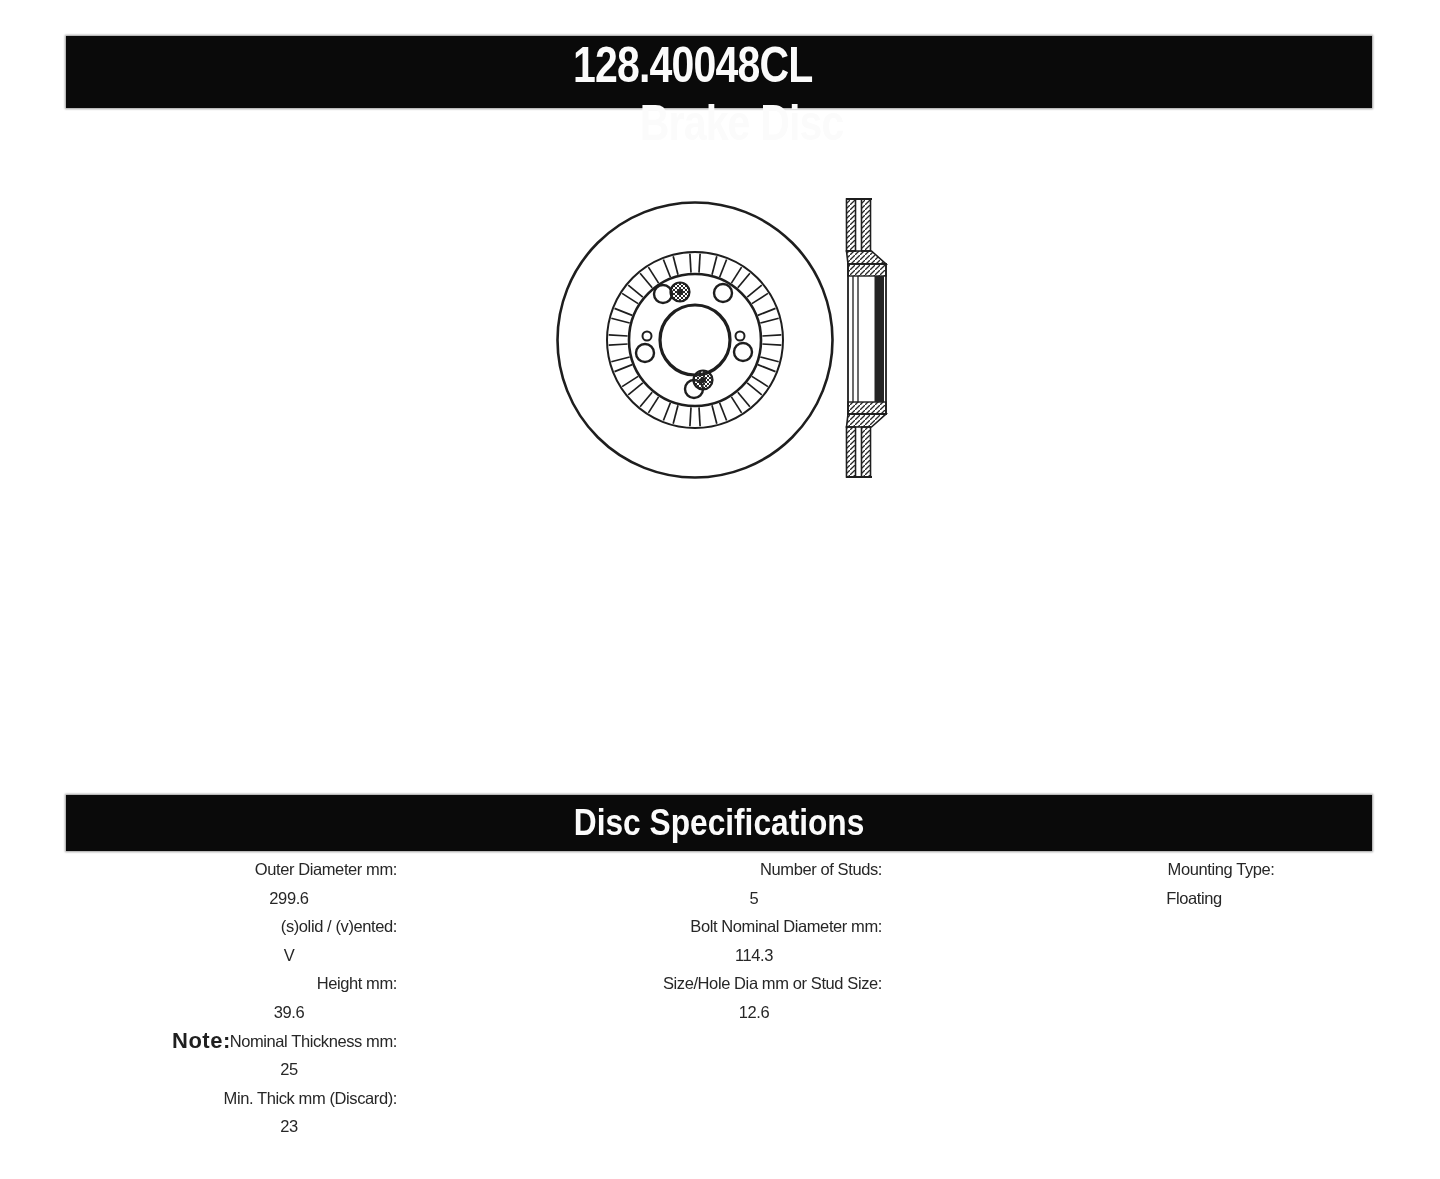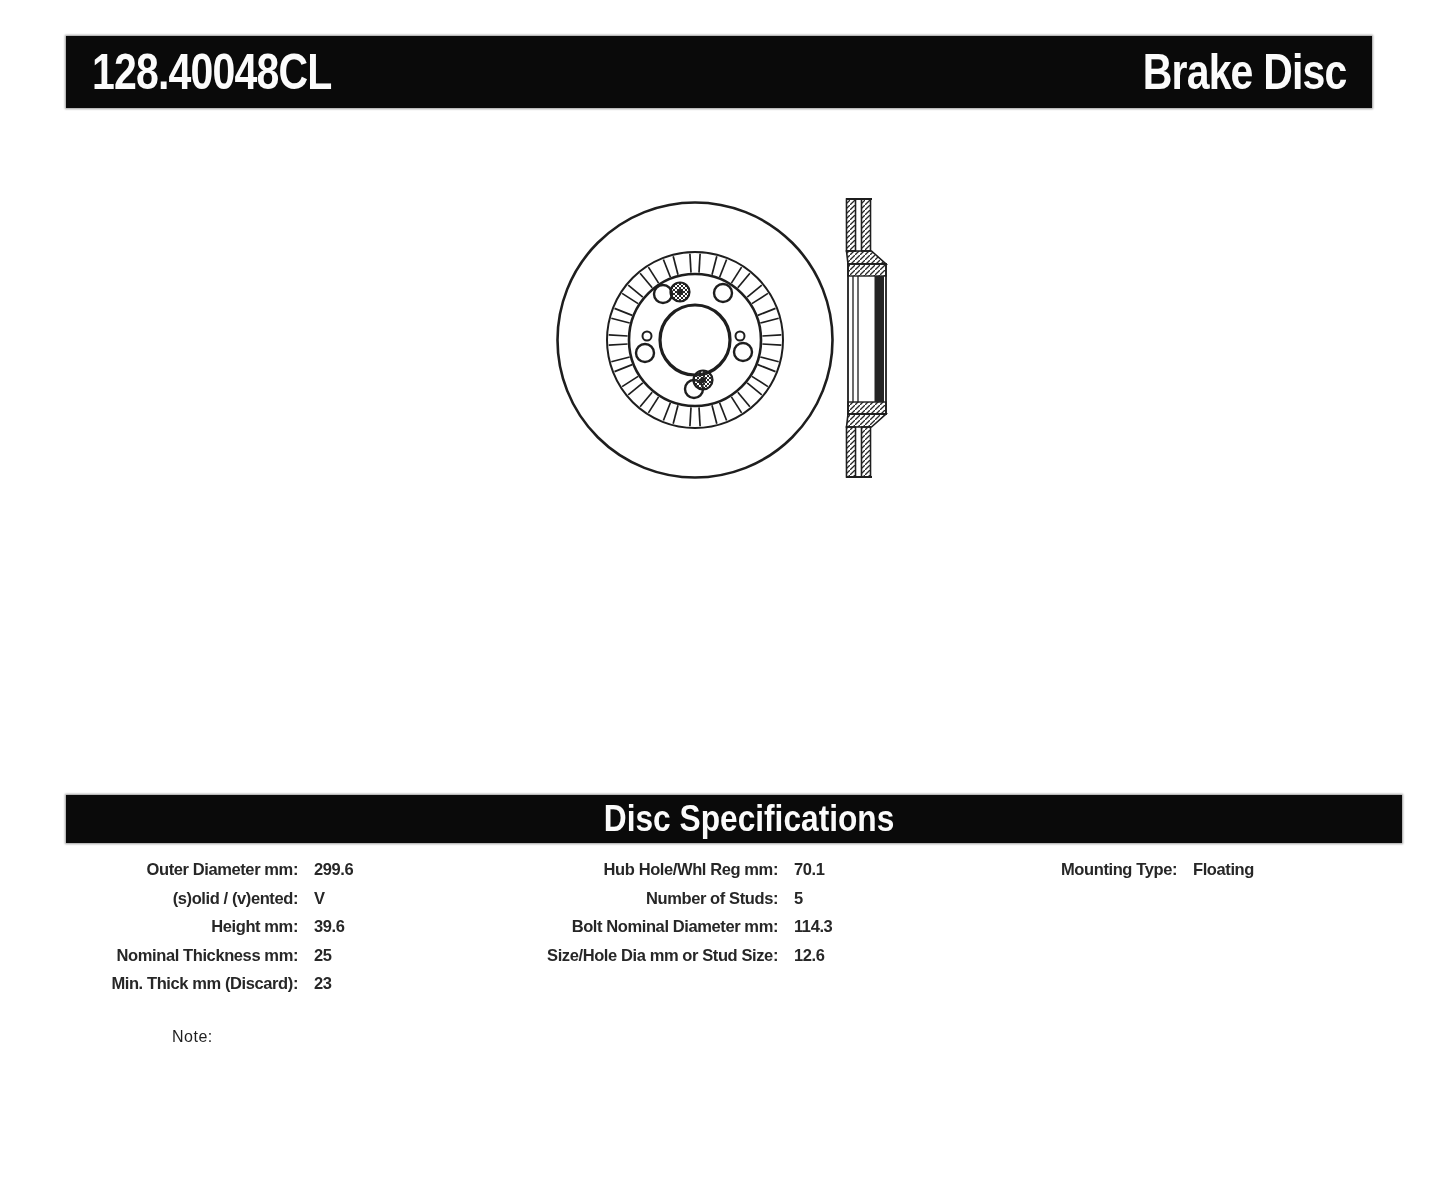--- a/index.html
+++ b/index.html
@@ -10,57 +10,58 @@
     font-family:"Liberation Sans", sans-serif;
     overflow:hidden;
   }
   
   .bar{
     position:absolute;left:66px;width:1306px;
     background:#0a0a0a;color:#fbfbfb;
     display:flex;align-items:center;
     box-shadow:0 0 2px 1px #9b9b9b;
   }
-  .header-bar{top:36px;height:72px;justify-content:space-between;padding:0 26px;box-sizing:border-box;}
+  .header-bar{top:36px;height:72px;justify-content:space-between;padding:0 26px;box-sizing:border-box;flex-direction:column;}
   .part-number{
     font-size:50px;font-weight:bold;letter-spacing:-1px;white-space:nowrap;
     transform:scaleX(0.82);transform-origin:left center;
   }
   .product-name{
     font-size:50px;font-weight:bold;letter-spacing:-1px;white-space:nowrap;
     transform:scaleX(0.82);transform-origin:right center;
   }
-  .section-bar{top:795px;height:48px;justify-content:center;padding-left:30px;}
+  .section-bar{top:795px;height:56px;justify-content:center;}
   .section-title{
     font-size:36px;font-weight:bold;white-space:nowrap;
     transform:scaleX(0.88);transform-origin:center center;
   }
   
   .drawing{position:absolute;left:540px;top:180px;width:370px;height:320px;}
   .ln{fill:none;stroke:#1e1e1e;}
   
   .specs{position:absolute;left:66px;top:855px;width:1306px;height:175px;color:#272727;}
   .spec-col{position:absolute;top:0;}
   .spec-col-left{left:0;width:430px;}
   .spec-col-middle{left:440px;width:480px;}
   .spec-col-right{left:934px;width:372px;}
   .spec-row{
-    display:flex;align-items:flex-start;
-    line-height:28.6px;font-size:16.5px;font-weight:bold;letter-spacing:-0.4px;
+    display:flex;align-items:center;
+    line-height:28.6px;font-size:16.5px;font-weight:normal;letter-spacing:-0.4px;
     white-space:nowrap;
+    flex-direction:column;
   }
   .spec-label{display:inline-block;text-align:right;}
   .spec-col-left  .spec-label{width:232px;}
   .spec-col-middle .spec-label{width:272px;}
   .spec-col-right .spec-label{width:177px;}
   .spec-value{margin-left:16px;text-align:left;}
   
   .note-label{
     position:absolute;left:172px;top:1028px;
-    font-size:16px;font-weight:normal;color:#1f1f1f;letter-spacing:0.5px;
+    font-size:22px;font-weight:bold;color:#1f1f1f;letter-spacing:0.5px;
   }
 </style>
 </head>
 <body>
 
 <div class="page">
 
   <div class="bar header-bar">
     <span class="part-number">128.40048CL</span>
     <span class="product-name">Brake Disc</span>
@@ -192,24 +193,20 @@
           <span class="spec-value">25</span>
         </div>
 
         <div class="spec-row">
           <span class="spec-label">Min. Thick mm (Discard):</span>
           <span class="spec-value">23</span>
         </div>
       </div>
     <div class="spec-col spec-col-middle">
 
-        <div class="spec-row">
-          <span class="spec-label">Hub Hole/Whl Reg mm:</span>
-          <span class="spec-value">70.1</span>
-        </div>
 
         <div class="spec-row">
           <span class="spec-label">Number of Studs:</span>
           <span class="spec-value">5</span>
         </div>
 
         <div class="spec-row">
           <span class="spec-label">Bolt Nominal Diameter mm:</span>
           <span class="spec-value">114.3</span>
         </div>

